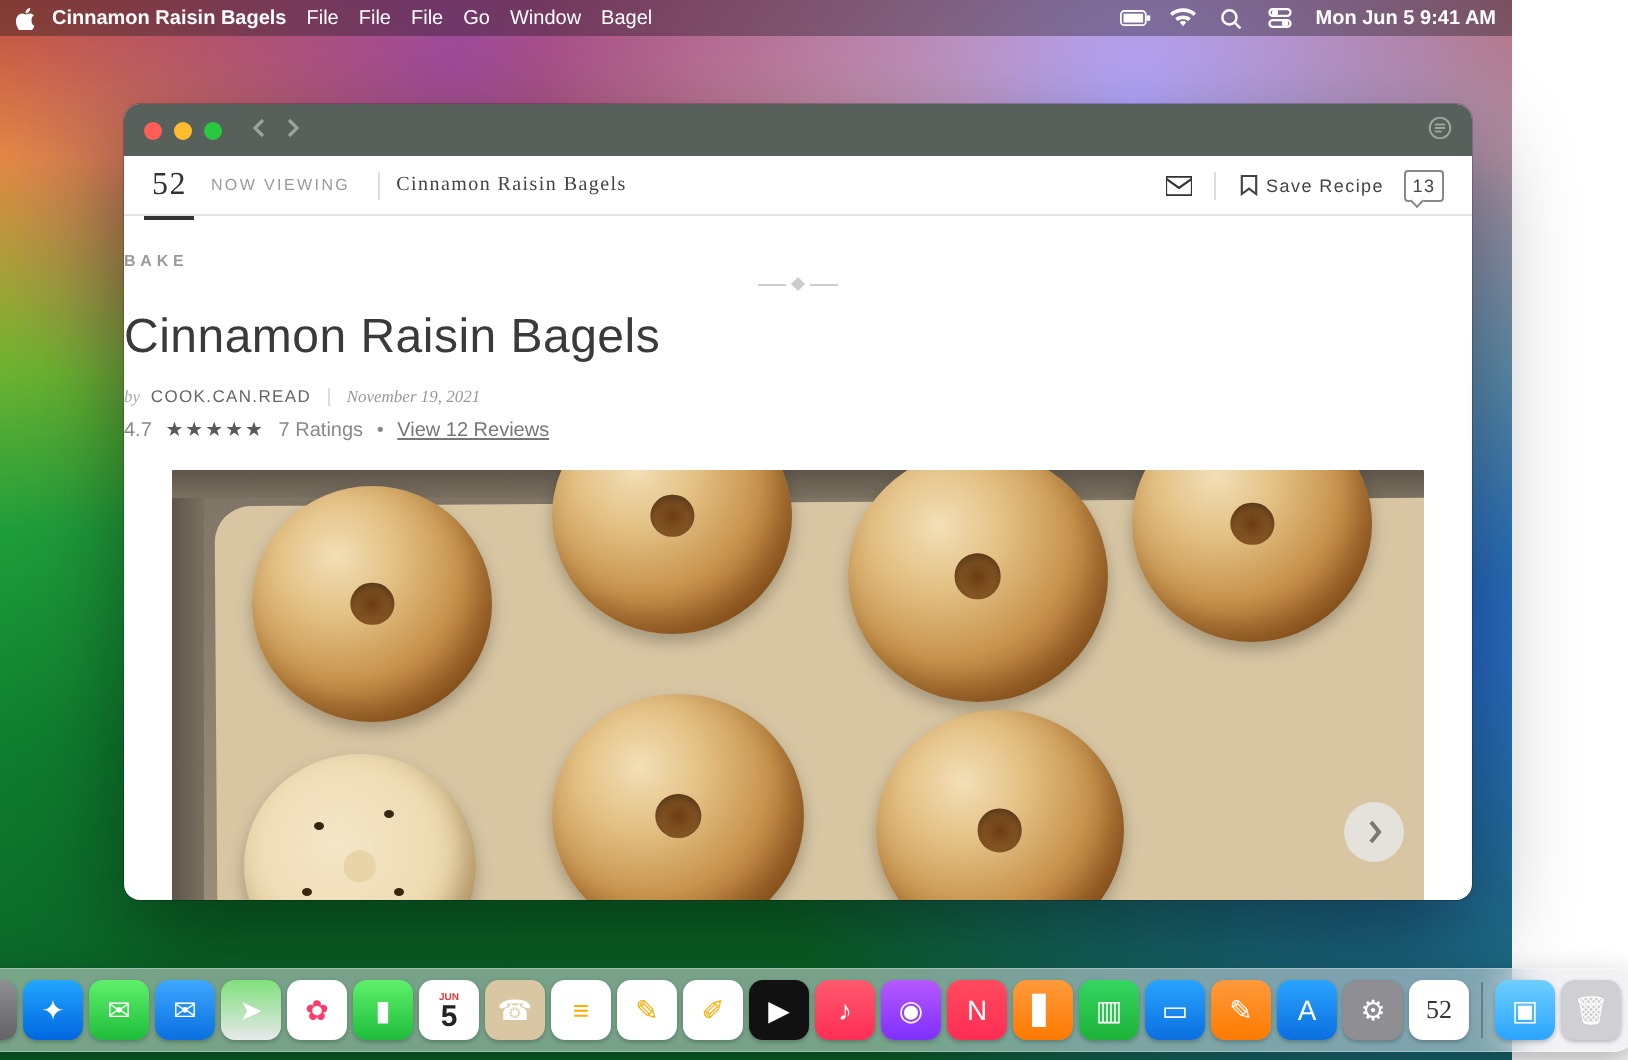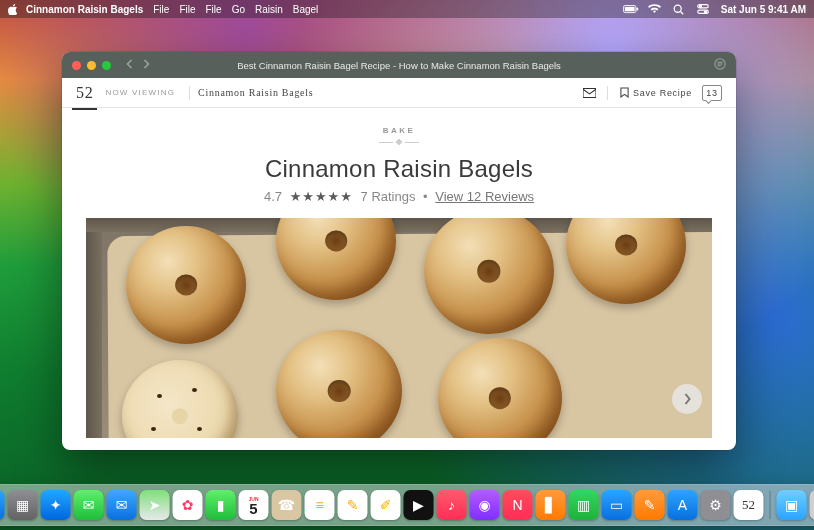--- a/index.html
+++ b/index.html
@@ -1,20 +1,20 @@
 <!DOCTYPE html>
 <html><head>
 <meta charset="utf-8">
 <style>
   * { margin: 0; padding: 0; box-sizing: border-box; }
   html, body { width: 814px; height: 530px; overflow: hidden; font-family: -apple-system, "Helvetica Neue", Arial, sans-serif; }
   
   .desktop {
     position: relative;
-    width: 814px; height: 530px;
+    width: 756px; height: 530px;
     background:
       radial-gradient(circle at 75% 10%, #b3a7ff 0%, rgba(179,167,255,0) 40%),
       radial-gradient(circle at 30% 5%, #9f4b9b 0%, rgba(159,75,155,0) 35%),
       radial-gradient(circle at 95% 60%, #2b6bd4 0%, rgba(43,107,212,0) 45%),
       linear-gradient(180deg, #c24f3a 0%, #e98e3b 15%, #6cb231 35%, #1f9d3b 50%, #0f7e2f 70%, #0a5f26 100%);
   }
 
   
   .menubar {
     position: absolute; top: 0; left: 0; right: 0; height: 18px;
@@ -67,33 +67,33 @@
   .nowviewing { color:#9a9a9a; font-size:8px; letter-spacing:0.15em; margin-right:6px;}
   .vdiv { width:1px; height:14px; background:#ddd; margin: 0 8px;}
   .crumb { font-family: Georgia, serif; font-size:10px; color:#444;}
   .siteheader .spacer{flex:1;}
   .hicon{ width:20px; display:flex; justify-content:center; color:#444;}
   .save { display:flex; align-items:center; gap:4px; font-size:9px; color:#444; margin-left:4px;}
   .cbox { width:20px; height:16px; border:1px solid #888; border-radius:2px; display:flex; align-items:center; justify-content:center; font-size:9px; margin-left:10px; position:relative; color:#444;}
   .cbox::after{content:""; position:absolute; bottom:-3px; left:3px; width:4px; height:4px; border-left:1px solid #888; border-bottom:1px solid #888; background:#fff; transform:rotate(-45deg);}
 
   
-  .article { text-align:center; padding-top:18px;}
+  .article { padding-top:18px;}
   .cat { font-size:8px; letter-spacing:0.3em; color:#9a9a9a; font-weight:600;}
   .diamond-sep { margin: 4px auto 10px; width:40px; height:6px; position:relative;}
   .diamond-sep::before,.diamond-sep::after{content:""; position:absolute; top:50%; width:14px; height:1px; background:#ccc;}
   .diamond-sep::before{left:0;} .diamond-sep::after{right:0;}
   .diamond-sep .d{ position:absolute; left:50%; top:50%; width:5px; height:5px; background:#ccc; transform:translate(-50%,-50%) rotate(45deg);}
   .h1 { font-family: "Helvetica Neue", Arial, sans-serif; font-weight:300; font-size:24px; color:#3a3a3a; letter-spacing:0.01em;}
   .byline { margin-top:10px; font-size:8.5px; color:#888;}
   .byline .by{ font-style:italic; font-family:Georgia,serif; color:#aaa; margin-right:3px;}
   .byline .author{ color:#666; letter-spacing:0.08em;}
   .byline .sepv{ display:inline-block; width:1px; height:9px; background:#ddd; margin:0 6px; vertical-align:middle;}
   .byline .date{ font-style:italic; font-family:Georgia,serif; color:#999;}
-  .ratings{ margin-top:6px; font-size:13px; color:#888;}
+  .ratings{ margin-top:6px; font-size:10px; color:#888;}
   .ratings .stars{ color:#5a5a5a; letter-spacing:1px; margin:0 4px;}
   .ratings .dot{ margin:0 4px;}
   .ratings .link{ text-decoration:underline; color:#777;}
 
   
   .photo {
     margin: 14px 24px 0; height: 220px; border-radius:1px;
     background: #8c7f6f;
     position:relative; overflow:hidden;
   }
@@ -140,21 +140,21 @@
     <span class="apple">
       <svg width="11" height="11" viewBox="0 0 16 16" fill="#fff">
           <path d="M11.3 8.5c0-2 1.6-2.9 1.7-3-1-1.3-2.4-1.5-2.9-1.5-1.2-.1-2.4.7-3 .7-.6 0-1.6-.7-2.6-.7C3 4 1.4 5 .7 6.6c-1.5 2.6-.4 6.5 1 8.6.7 1 1.5 2.1 2.6 2.1 1 0 1.4-.7 2.7-.7s1.6.7 2.7.7c1.1 0 1.8-1 2.5-2 .8-1.1 1.1-2.2 1.1-2.3-.1 0-2-0.8-2-3.5zM9.4 2.7C10 2 10.4 1 10.3 0c-.9 0-1.9.6-2.5 1.3-.5.6-1 1.6-.9 2.5 1 .1 2-.5 2.5-1.1z"></path>
         </svg>
     </span>
     <span class="app">Cinnamon Raisin Bagels</span>
     <span class="mitem">File</span>
     <span class="mitem">File</span>
     <span class="mitem">File</span>
     <span class="mitem">Go</span>
-    <span class="mitem">Raisin</span>
+    <span class="mitem">Window</span>
     <span class="mitem">Bagel</span>
     <span class="spacer"></span>
     <span class="ricon">
         <svg width="16" height="9" viewBox="0 0 18 10" fill="none" stroke="#fff" stroke-width="1">
           <rect x="0.5" y="0.5" width="14" height="8" rx="2"></rect>
           <rect x="2" y="2" width="11" height="5" fill="#fff" stroke="none"></rect>
           <rect x="15" y="3" width="2" height="3" fill="#fff" stroke="none"></rect>
         </svg>
       </span>
     <span class="ricon">
@@ -169,39 +169,38 @@
         </svg>
       </span>
     <span class="ricon">
         <svg width="12" height="10" viewBox="0 0 14 12" fill="none" stroke="#fff" stroke-width="1.4">
           <rect x="0.7" y="0.7" width="12.6" height="4" rx="2"></rect>
           <rect x="0.7" y="7.3" width="12.6" height="4" rx="2"></rect>
           <circle cx="4" cy="2.7" r="1.2" fill="#fff"></circle>
           <circle cx="10" cy="9.3" r="1.2" fill="#fff"></circle>
         </svg>
       </span>
-    <span class="clock">Sat Jun 5 9:41 AM</span>
+    <span class="clock">Mon Jun 5 9:41 AM</span>
   </div>
 
   <div class="window">
     <div class="titlebar">
       <div class="traffic">
         <div class="tl close"></div>
         <div class="tl min"></div>
         <div class="tl max"></div>
       </div>
       <div class="navbtns">
         <span><svg width="9" height="10" viewBox="0 0 8 10" fill="none" stroke="currentColor" stroke-width="1.6">
               <path d="M6 1L2 5l4 4"></path>
             </svg></span>
         <span><svg width="9" height="10" viewBox="0 0 8 10" fill="none" stroke="currentColor" stroke-width="1.6">
               <path d="M2 1l4 4-4 4"></path>
             </svg></span>
       </div>
-      <div class="title">Best Cinnamon Raisin Bagel Recipe - How to Make Cinnamon Raisin Bagels</div>
       <span class="reader-icon"><svg width="12" height="12" viewBox="0 0 14 14" fill="none" stroke="currentColor" stroke-width="1.2">
             <circle cx="7" cy="7" r="6"></circle>
             <line x1="4" y1="5" x2="10" y2="5"></line>
             <line x1="4" y1="7" x2="10" y2="7"></line>
             <line x1="4" y1="9" x2="8" y2="9"></line>
           </svg></span>
     </div>
 
     <div class="siteheader">
       <span class="logo52">52</span>
@@ -224,20 +223,26 @@
       </span>
       <span class="cbox">13</span>
     </div>
 
     <div class="article">
       <div class="cat">BAKE</div>
       <div class="diamond-sep">
           <span class="d"></span>
         </div>
       <h1 class="h1">Cinnamon Raisin Bagels</h1>
+      <div class="byline">
+        <span class="by">by</span>
+        <span class="author">COOK.CAN.READ</span>
+        <span class="sepv"></span>
+        <span class="date">November 19, 2021</span>
+      </div>
       <div class="ratings">
         <span>4.7</span>
         <span class="stars">★★★★★</span>
         <span>7 Ratings</span>
         <span class="dot">•</span>
         <span class="link">View 12 Reviews</span>
       </div>
 
       <div class="photo">
         <div class="tray"></div>

